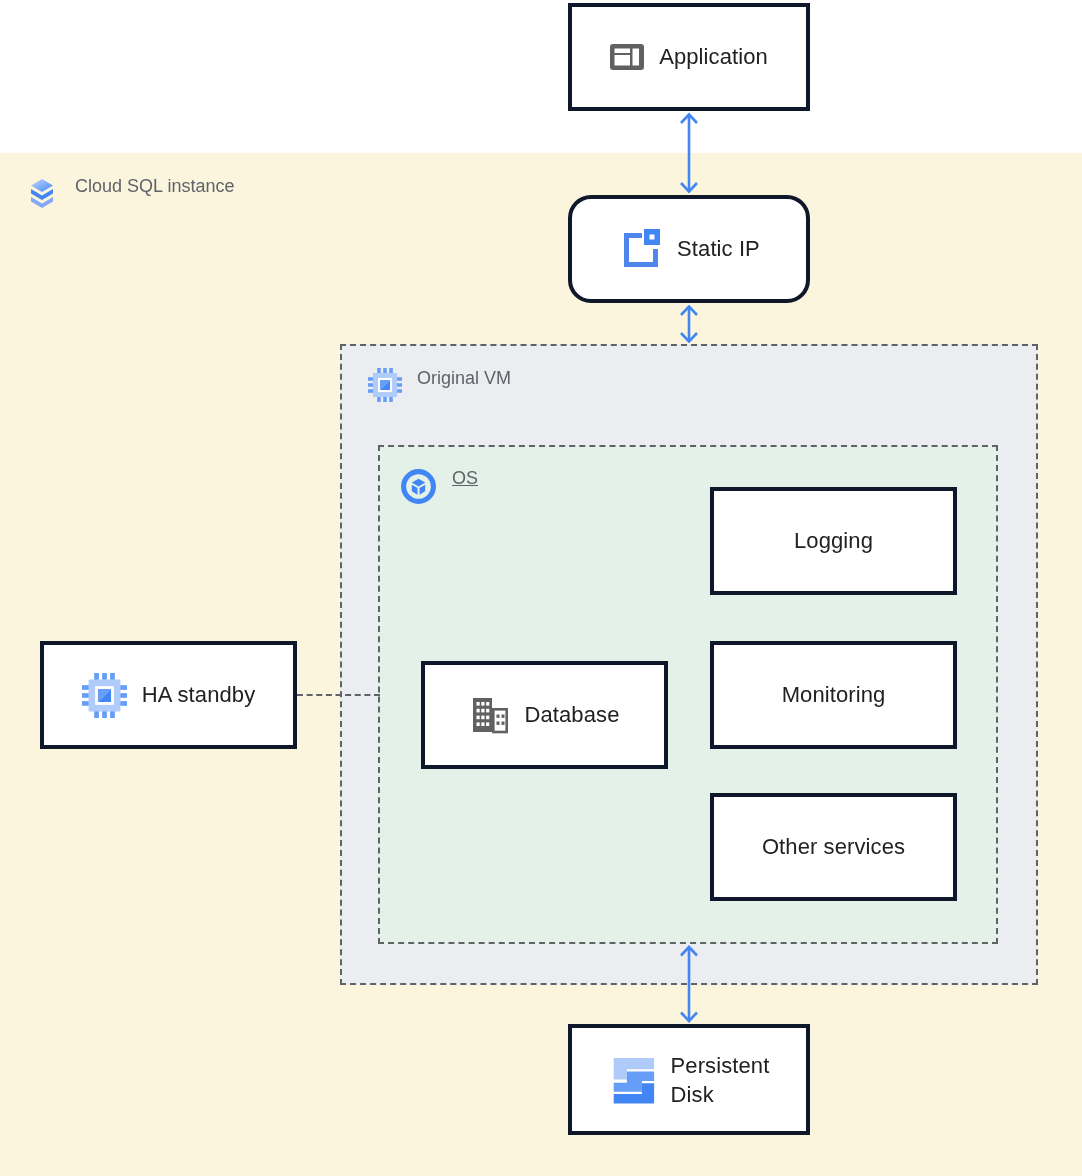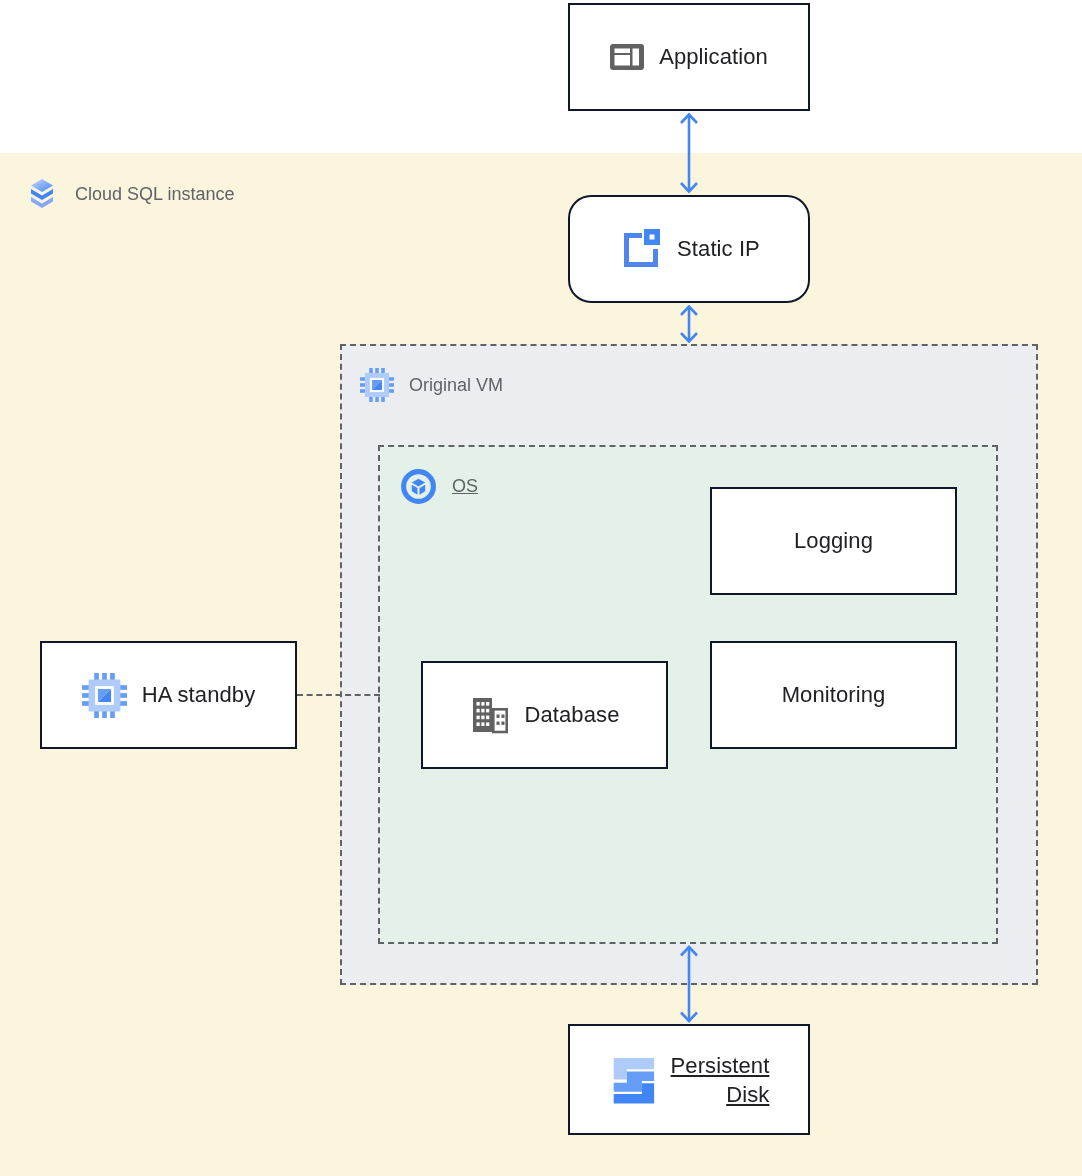--- a/index.html
+++ b/index.html
@@ -2,28 +2,28 @@
 <html><head>
 <meta charset="utf-8">
 <style>
   html,body{margin:0;padding:0;background:#ffffff;font-family:"Liberation Sans",sans-serif;}
   .stage{position:relative;width:1082px;height:1176px;background:#ffffff;overflow:hidden;}
   .zone-yellow{position:absolute;left:0;top:153px;width:1082px;height:1023px;background:#fcf5de;}
   .zone-vm{position:absolute;left:340px;top:344px;width:698px;height:641px;background:#ecedf0;
            border:2px dashed #5f6368;box-sizing:border-box;}
   .zone-os{position:absolute;left:378px;top:445px;width:620px;height:499px;background:#e4f1e9;
            border:2px dashed #5f6368;box-sizing:border-box;}
-  .node{position:absolute;background:#ffffff;border:2px solid #0f172a;box-sizing:border-box;
+  .node{position:absolute;background:#ffffff;border:4px solid #0f172a;box-sizing:border-box;
         display:flex;align-items:center;justify-content:center;gap:15px;
         color:#202124;font-size:22px;letter-spacing:0.1px;z-index:3;}
-  .zone-label{position:absolute;display:flex;align-items:center;gap:15px;
+  .zone-label{position:absolute;display:flex;gap:15px;
               color:#5f6368;font-size:18px;z-index:4;}
   .varrow{position:absolute;z-index:6;}
   .hdash{position:absolute;border-top:2px dashed #5f6368;z-index:6;}
-  .two-line{display:flex;flex-direction:column;line-height:29px;text-align:right;text-decoration:underline;}
+  .two-line{display:flex;flex-direction:column;line-height:29px;text-align:left;}
   .icon{display:block;flex:0 0 auto;}
 </style>
 </head>
 <body>
 
 <div class="stage">
 
   <div class="zone-yellow"></div>
 
   <div class="zone-label" style="left:24px;top:176px;">
@@ -35,21 +35,21 @@
         </linearGradient>
       </defs>
       <polygon points="18,3 29,9.5 18,16 7,9.5" fill="url(#sqlgrad)"></polygon>
       <path d="M7,13 L18,19.5 L29,13 L29,17.5 L18,24 L7,17.5 Z" fill="#4285f4"></path>
       <path d="M7,21 L18,27.5 L29,21 L29,25.5 L18,32 L7,25.5 Z" fill="#85a9f9"></path>
     </svg>
     <span>Cloud SQL instance</span>
   </div>
 
   <div class="zone-vm"></div>
-  <div class="zone-label" style="left:360px;top:368px;">
+  <div class="zone-label" style="left:368px;top:368px;">
     <svg class="icon" width="34" height="34" viewBox="0 0 48 48">
       <g fill="#669df6">
         <rect x="13" y="0" width="5" height="8"></rect>
           <rect x="21.5" y="0" width="5" height="8"></rect>
           <rect x="30" y="0" width="5" height="8"></rect>
         <rect x="13" y="40" width="5" height="8"></rect>
           <rect x="21.5" y="40" width="5" height="8"></rect>
           <rect x="30" y="40" width="5" height="8"></rect>
         <rect x="0" y="13" width="8" height="5"></rect>
           <rect x="0" y="21.5" width="8" height="5"></rect>
@@ -167,20 +167,23 @@
           <rect x="31.5" y="26.5" width="3" height="3.4"></rect>
       </g>
     </svg>
     <span>Database</span>
   </div>
 
   <div class="node" style="left:710px;top:641px;width:247px;height:108px;">
     <span>Monitoring</span>
   </div>
 
+  <div class="node" style="left:710px;top:793px;width:247px;height:108px;">
+    <span>Other services</span>
+  </div>
 
   <svg class="varrow" style="left:678px;top:945px;" width="22" height="78">
     <g stroke="#4285f4" stroke-width="2.6" fill="none">
       <path d="M11,2.5 V75.5"></path>
       <path d="M3,10.5 L11,2 L19,10.5"></path>
       <path d="M3,67.5 L11,76 L19,67.5"></path>
     </g>
   </svg>
 
   <div class="node" style="left:568px;top:1024px;width:242px;height:111px;">

